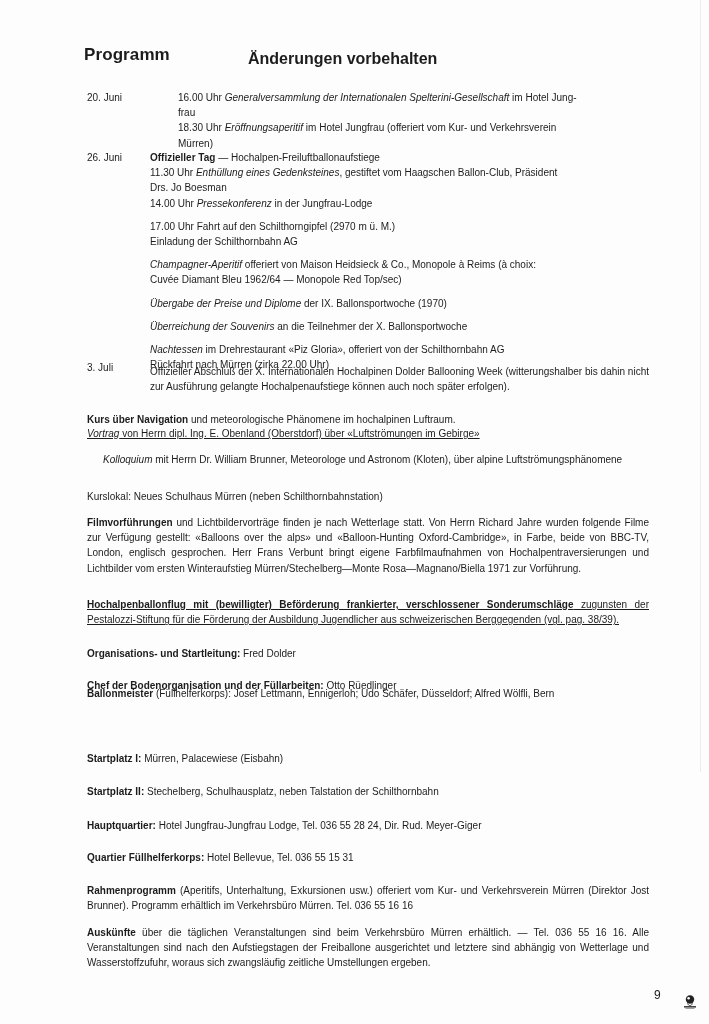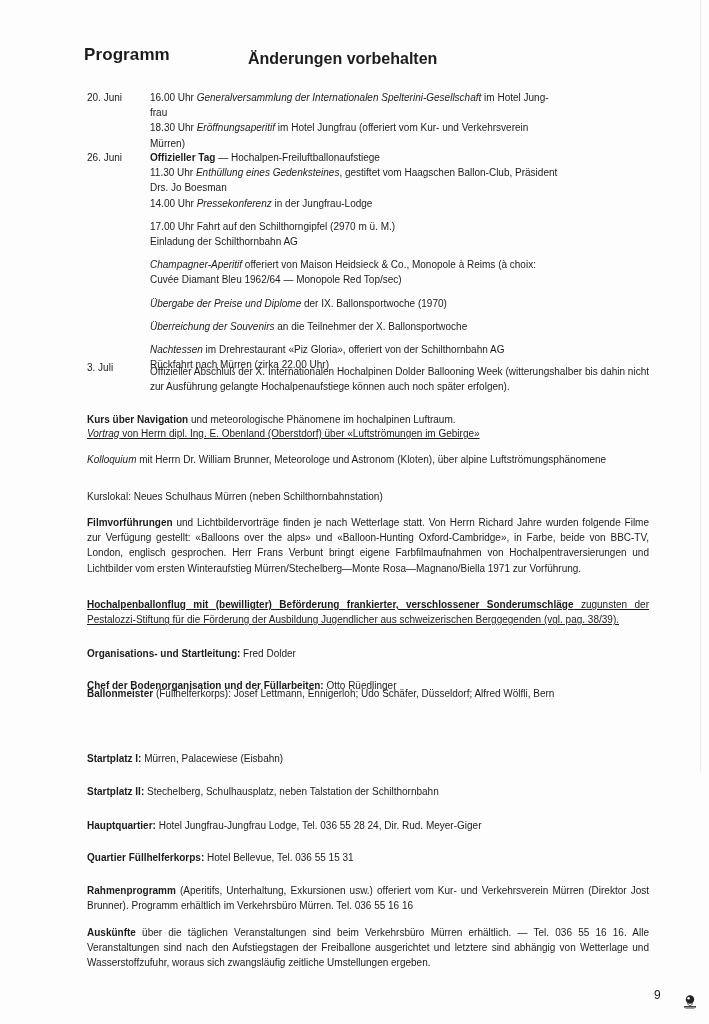--- a/index.html
+++ b/index.html
@@ -36,21 +36,21 @@
 <div class="page">
 
   <div class="hdr">
     <span class="hdr-title">Programm</span>
     <span class="hdr-note">Änderungen vorbehalten</span>
   </div>
 
   <div class="sched txt" style="top:90px;">
     <div class="srow" style="top:0;">
       <span class="date">20. Juni</span>
-      <div class="body j" style="top:0;">
+      <div class="body j" style="top:0;margin-left:28px;">
         <span>16.00 Uhr </span><i>Generalversammlung der Internationalen Spelterini-Gesellschaft</i><span> im Hotel Jung-</span><br>
         <span>frau</span><br>
         <span>18.30 Uhr </span><i>Eröffnungsaperitif</i><span> im Hotel Jungfrau (offeriert vom Kur- und Verkehrsverein</span><br>
         <span>Mürren)</span>
       </div>
     </div>
 
     <div class="srow" style="top:60px;">
       <span class="date">26. Juni</span>
       <div class="body" style="top:0;">
@@ -79,21 +79,21 @@
       <div class="body j" style="top:4px;">Offizieller Abschluß der X. Internationalen Hochalpinen Dolder Ballooning Week (witterungshalber bis dahin nicht zur Ausführung gelangte Hochalpenaufstiege können auch noch später erfolgen).</div>
     </div>
   </div>
 
   <div class="para txt" style="top:412px;">
     <b>Kurs über Navigation</b><span> und meteorologische Phänomene im hochalpinen Luftraum.</span>
   </div>
   <div class="para txt j" style="top:426px;text-decoration:underline;">
     <i>Vortrag</i><span> von Herrn dipl. Ing. E. Obenland (Oberstdorf) über «Luftströmungen im Gebirge»</span>
   </div>
-  <div class="para txt j" style="top:452px;">
+  <div class="para txt j" style="top:452px;margin-left:16px;">
     <i>Kolloquium</i><span> mit Herrn Dr. William Brunner, Meteorologe und Astronom (Kloten), über alpine Luftströmungsphänomene</span>
   </div>
   <div class="para txt" style="top:489px;">Kurslokal: Neues Schulhaus Mürren (neben Schilthornbahnstation)</div>
 
   <div class="para txt j" style="top:515px;">
     <b>Filmvorführungen</b><span> und Lichtbildervorträge finden je nach Wetterlage statt. Von Herrn Richard Jahre wurden folgende Filme zur Verfügung gestellt: «Balloons over the alps» und «Balloon-Hunting Oxford-Cambridge», in Farbe, beide von BBC-TV, London, englisch gesprochen. Herr Frans Verbunt bringt eigene Farbfilmaufnahmen von Hochalpentraversierungen und Lichtbilder vom ersten Winteraufstieg Mürren/Stechelberg—Monte Rosa—Magnano/Biella 1971 zur Vorführung.</span>
   </div>
 
   <div class="para txt j" style="top:597px;text-decoration:underline;">
     <b>Hochalpenballonflug mit (bewilligter) Beförderung frankierter, verschlossener Sonderumschläge</b><span> zugunsten der Pestalozzi-Stiftung für die Förderung der Ausbildung Jugendlicher aus schweizerischen Berggegenden (vgl. pag. 38/39).</span>

